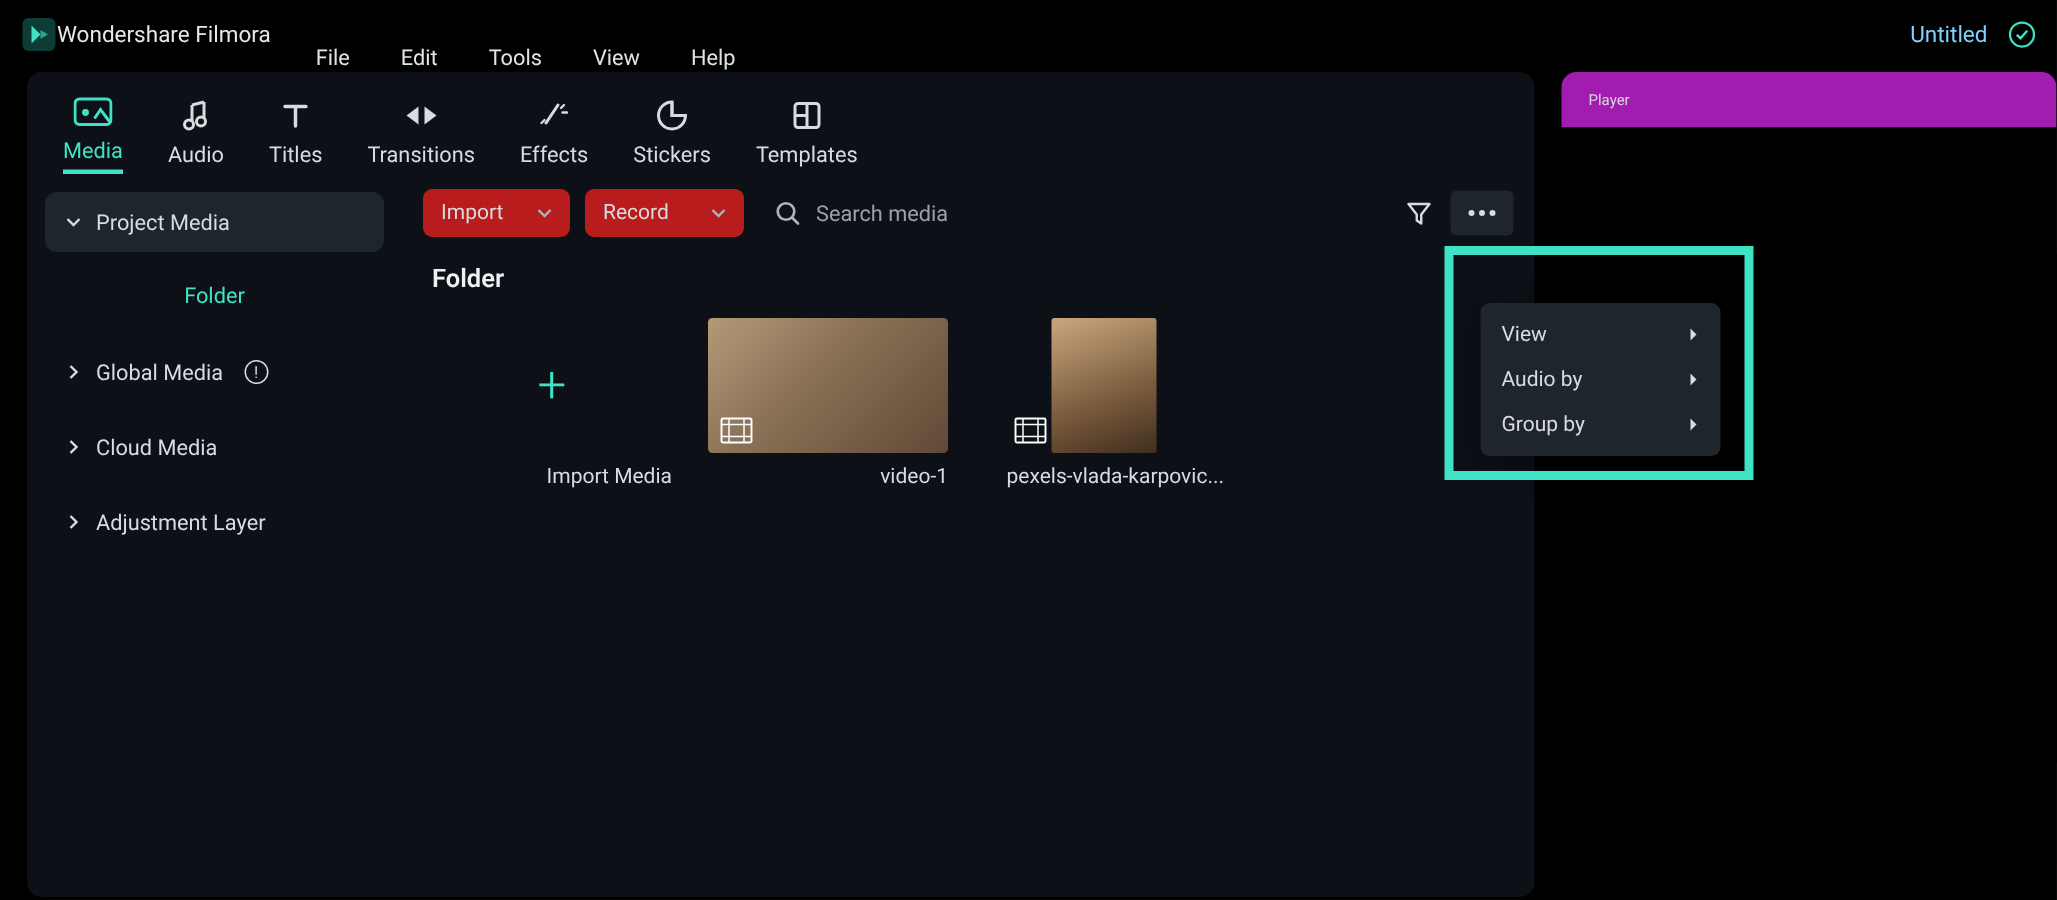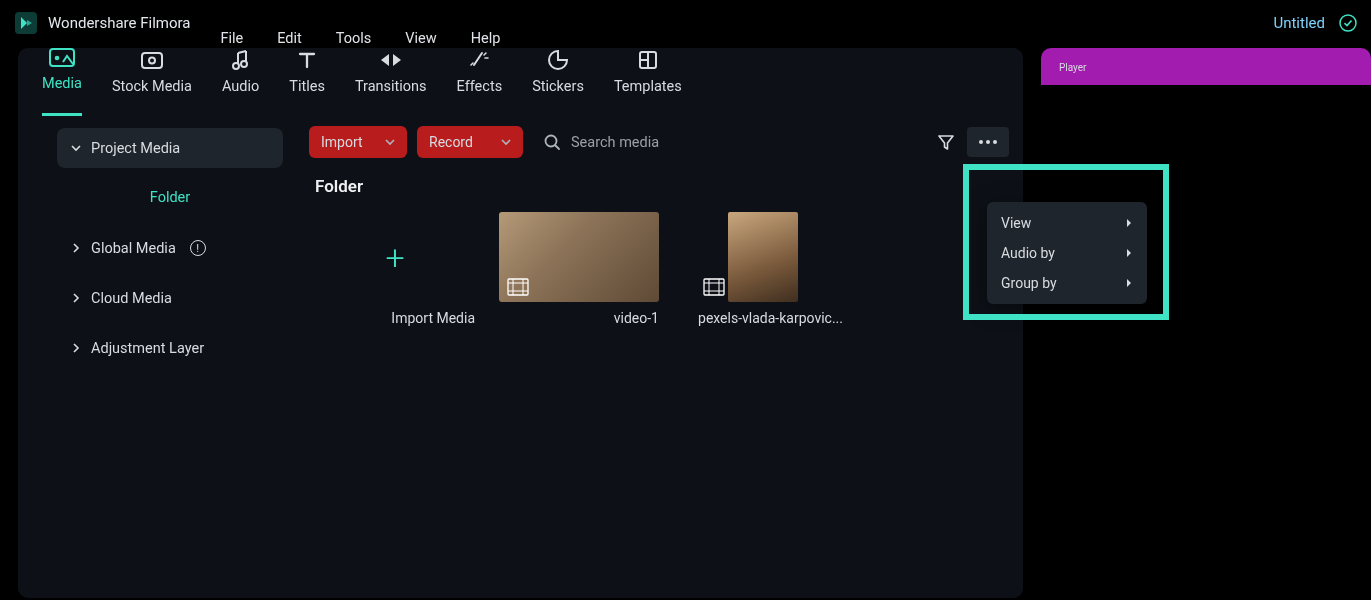--- a/index.html
+++ b/index.html
@@ -1,43 +1,43 @@
 <!DOCTYPE html>
 <html><head>
 <meta charset="utf-8">
 <style>
   * { box-sizing: border-box; margin: 0; padding: 0; font-family: -apple-system, BlinkMacSystemFont, "Segoe UI", Roboto, Arial, sans-serif; }
   body { background: #000; color: #d8dce0; width: 1371px; height: 600px; overflow: hidden; font-size: 14px; }
 
   
   .titlebar { display: flex; align-items: center; height: 46px; padding: 0 14px; }
-  .logo-wrap { display: flex; align-items: center; gap: 10px; margin-right: 30px; }
+  .logo-wrap { display: flex; align-items: center; gap: 0; margin-right: 30px; }
   .logo-icon { width: 24px; height: 24px; display: flex; align-items: center; justify-content: center; }
   .app-name { font-size: 15px; color: #e4e7eb; }
   .menubar { display: flex; gap: 34px; }
   .menubar-item { font-size: 14.5px; color: #e0e3e7; cursor: pointer; margin-top: 30px; }
   .title-right { margin-left: auto; display: flex; align-items: center; gap: 14px; }
   .doc-title { font-size: 15px; color: #7dd3fc; }
   .save-ok { width: 18px; height: 18px; }
 
   
   .workspace { display: flex; gap: 18px; padding: 0 0 0 0; }
   .left-panel { width: 1005px; background: #0d1117; border-radius: 10px; margin-left: 18px; margin-top: 2px; height: 550px; position: relative; }
   .right-panel { flex: 1; margin-right: 0; margin-top: 2px; height: 550px; }
   .player-header { background: #a21caf; border-radius: 10px 10px 0 0; padding: 14px 18px 12px; font-size: 10px; color: #d8dce0; }
   .player-body { background: #000; height: 490px; }
 
   
   .tabstrip { display: flex; align-items: flex-end; gap: 30px; height: 68px; padding: 10px 24px 0; border-bottom: none; }
-  .tab { display: flex; flex-direction: column; align-items: center; gap: 6px; cursor: pointer; padding-bottom: 21px; color: #d8dce0; }
+  .tab { display: flex; flex-direction: column; align-items: center; gap: 6px; cursor: pointer; padding-bottom: 4px; color: #d8dce0; }
   .tab.active { color: #3fe2c5; border-bottom: 3px solid #3fe2c5; }
   .tab .icon { height: 24px; display: flex; align-items: center; justify-content: center; }
   .tab .label { font-size: 14.5px; }
 
-  .panel-body { display: flex; height: 482px; padding-left: 27px; }
+  .panel-body { display: flex; height: 482px; }
 
   
   .sidebar { width: 250px; padding: 12px 12px 0 12px; }
   .side-item { display: flex; align-items: center; gap: 10px; height: 40px; padding: 0 14px; border-radius: 8px; margin-bottom: 10px; cursor: pointer; color: #d8dce0; font-size: 14.5px; }
   .side-item.sel { background: #1f252d; }
   .side-sub { display: flex; align-items: center; justify-content: center; height: 38px; color: #3fe2c5; font-size: 14.5px; margin-bottom: 12px; cursor: pointer; }
   .chevron { width: 10px; display: inline-block; }
   .info-badge { width: 16px; height: 16px; border: 1.3px solid #d8dce0; border-radius: 50%; display: inline-flex; align-items: center; justify-content: center; font-size: 11px; margin-left: 4px; }
 
   
@@ -109,29 +109,20 @@
     <div class="tabstrip">
       <div class="tab active">
         <span class="icon">
           <svg width="26" height="22" viewBox="0 0 26 22">
               <rect x="1" y="3" width="24" height="17" rx="3" fill="none" stroke="#3fe2c5" stroke-width="2"></rect>
               <circle cx="8" cy="12" r="2.3" fill="#3fe2c5"></circle>
               <path d="M14 16 L18 10 L24 18" fill="none" stroke="#3fe2c5" stroke-width="2"></path>
             </svg>
         </span>
         <span class="label">Media</span>
-      </div>
-      <div class="tab">
-        <span class="icon">
-          <svg width="26" height="22" viewBox="0 0 26 22">
-              <rect x="3" y="4" width="20" height="15" rx="3" fill="none" stroke="#d8dce0" stroke-width="2"></rect>
-              <circle cx="13" cy="11.5" r="3" fill="none" stroke="#d8dce0" stroke-width="2"></circle>
-            </svg>
-        </span>
-        <span class="label">Stock Media</span>
       </div>
       <div class="tab">
         <span class="icon">
           <svg width="22" height="22" viewBox="0 0 22 22">
               <path d="M8 4 V15" stroke="#d8dce0" stroke-width="2"></path>
               <path d="M16 2 V13" stroke="#d8dce0" stroke-width="2"></path>
               <circle cx="6" cy="17" r="3" fill="none" stroke="#d8dce0" stroke-width="2"></circle>
               <circle cx="14" cy="15" r="3" fill="none" stroke="#d8dce0" stroke-width="2"></circle>
               <path d="M8 4 L16 2" stroke="#d8dce0" stroke-width="2"></path>
             </svg>

